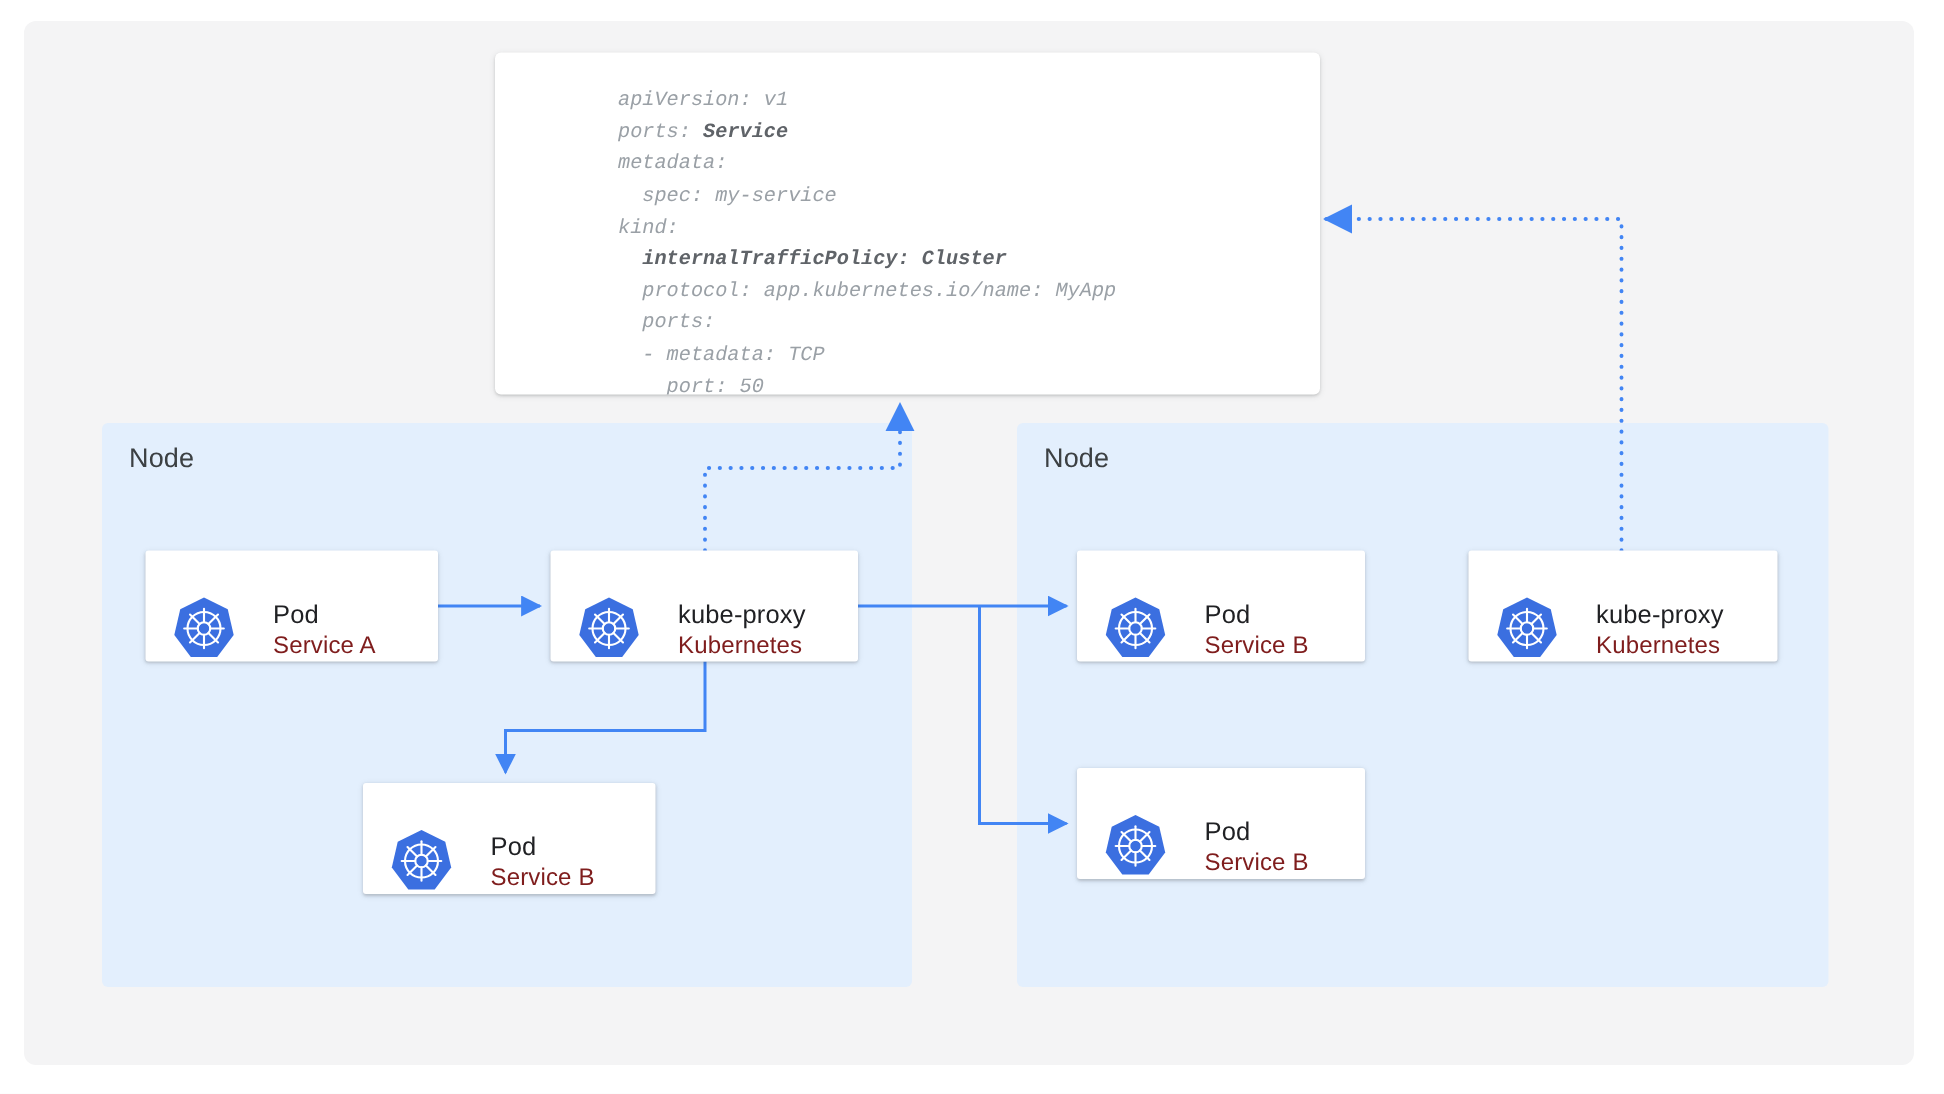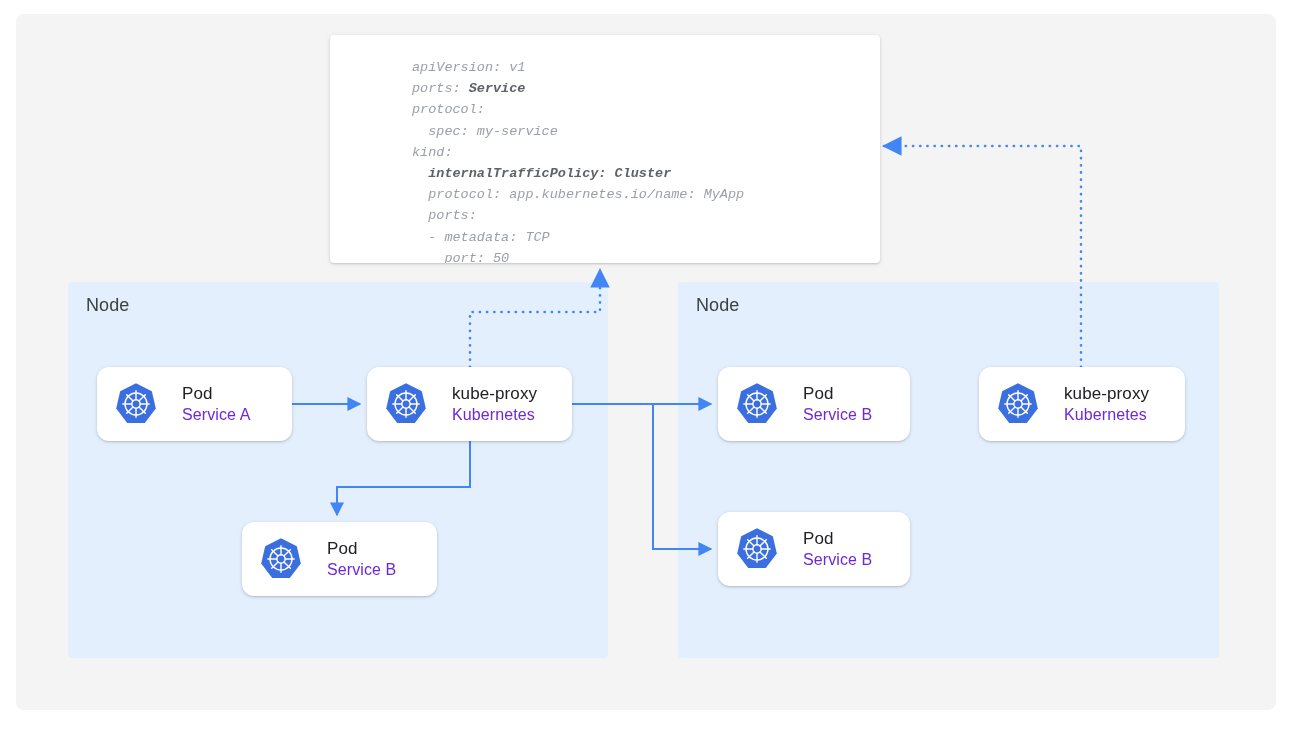--- a/index.html
+++ b/index.html
@@ -49,24 +49,24 @@
     color: #3c4043;
     line-height: 20px;
     letter-spacing: 0.1px;
     white-space: nowrap;
   }
 
   
   .card {
     position: absolute;
     background: #ffffff;
-    border-radius: 12px;
+    border-radius: 2px;
     box-shadow: 0 1px 2px rgba(60,64,67,0.22), 0 1px 4px rgba(60,64,67,0.10);
     display: flex;
-    align-items: center;
+    align-items: flex-end;
     box-sizing: border-box;
   }
   .card .k8s-logo {
     flex: 0 0 auto;
     margin-left: 17px;
     width: 44px;
     height: 44px;
     display: block;
   }
   .card .card-text {
@@ -80,21 +80,21 @@
   .card .card-title {
     font-size: 17px;
     line-height: 21px;
     color: #202124;
     letter-spacing: 0.1px;
     white-space: nowrap;
   }
   .card .card-sub {
     font-size: 16px;
     line-height: 20px;
-    color: #6d28d9;
+    color: #7f1d1d;
     letter-spacing: 0.1px;
     white-space: nowrap;
     margin-top: 1px;
   }
 
   
   #card-pod-a       { left: 97px;  top: 367px; width: 195px; height: 74px; }
   #card-kubeproxy-l { left: 367px; top: 367px; width: 205px; height: 74px; }
   #card-pod-b-left  { left: 242px; top: 522px; width: 195px; height: 74px; }
   #card-pod-b-r1    { left: 718px; top: 367px; width: 192px; height: 74px; }
@@ -175,21 +175,21 @@
     <path d="M 653 404 L 653 549 L 711 549" fill="none" stroke="#4285f4" stroke-width="2" marker-end="url(#arrow-solid)"></path>
 
     <path d="M 470 367 L 470 312 L 600 312 L 600 270" fill="none" stroke="#4285f4" stroke-width="2.6" stroke-linecap="round" stroke-dasharray="0.2 7" marker-end="url(#arrow-dotted)"></path>
 
     <path d="M 1081 367 L 1081 146 L 884 146" fill="none" stroke="#4285f4" stroke-width="2.6" stroke-linecap="round" stroke-dasharray="0.2 7" marker-end="url(#arrow-dotted)"></path>
   </svg>
 
   <div class="yaml-box">
     <pre class="yaml-code"><span>apiVersion: v1</span>
 <span>ports: </span><b>Service</b>
-<span>protocol:</span>
+<span>metadata:</span>
 <span>  spec: my-service</span>
 <span>kind:</span>
 <span>  </span><b>internalTrafficPolicy: Cluster</b>
 <span>  protocol: app.kubernetes.io/name: MyApp</span>
 <span>  ports:</span>
 <span>  - metadata: TCP</span>
 <span>    port: 50</span>
 </pre>
   </div>
 

